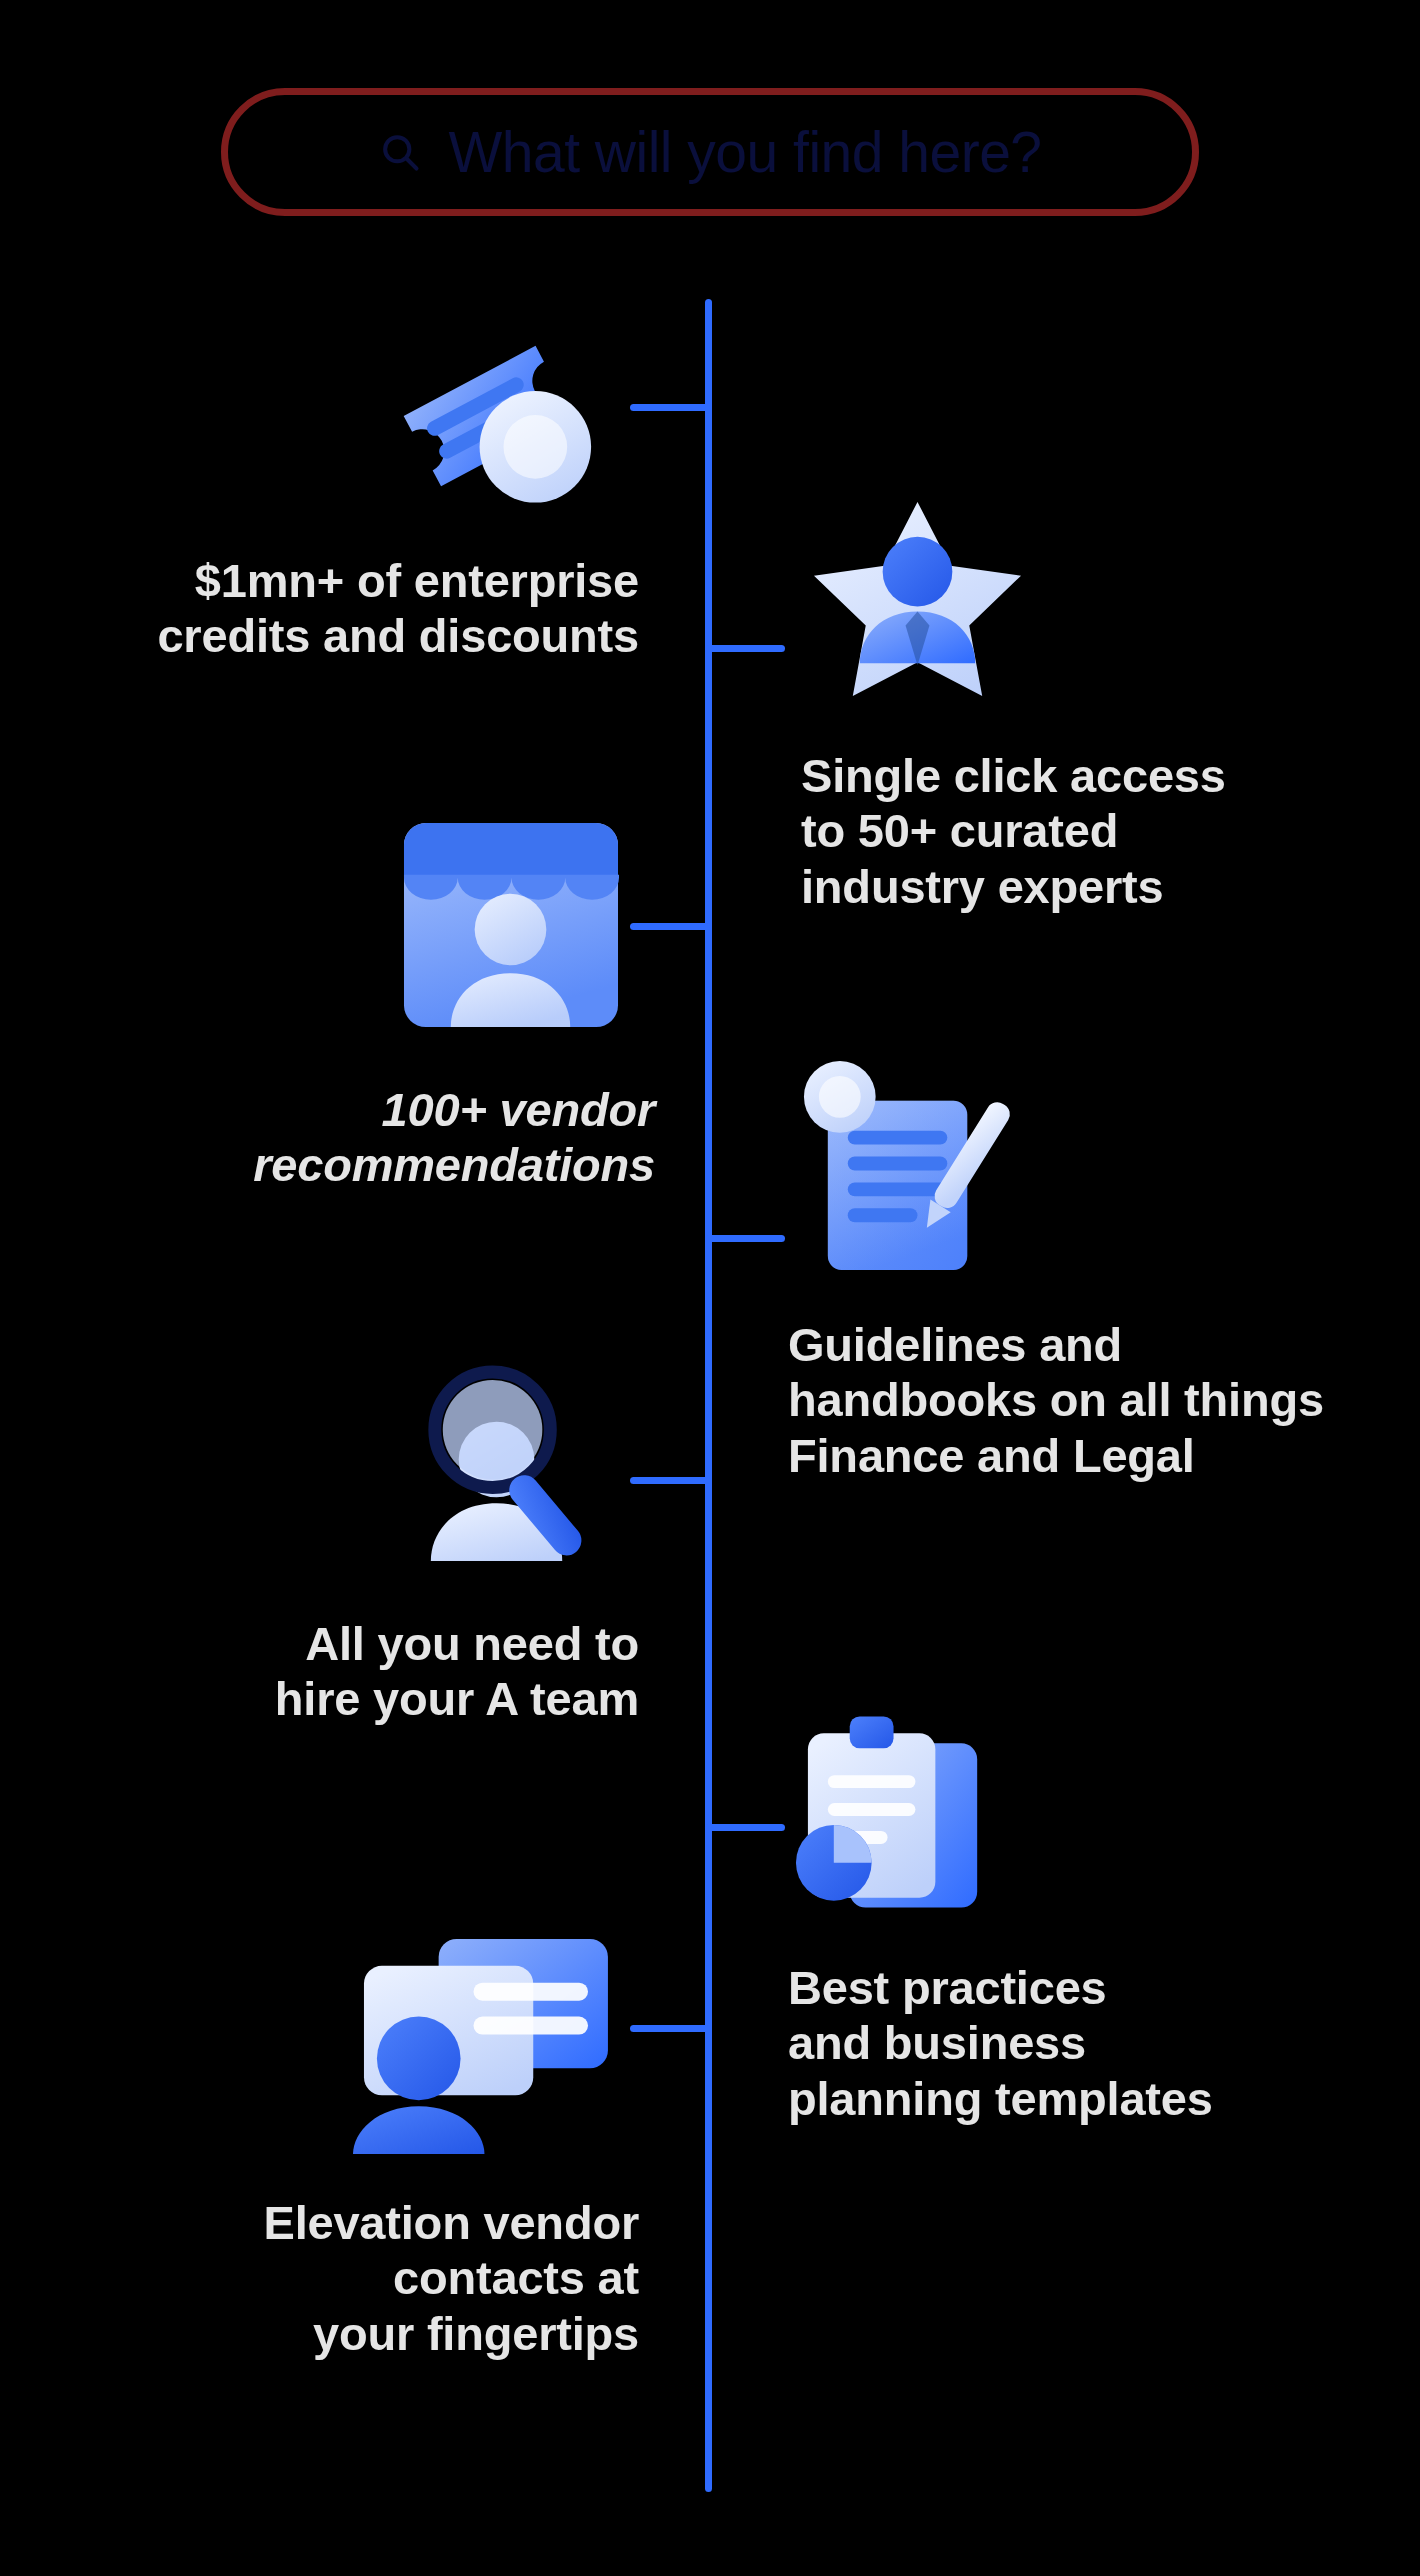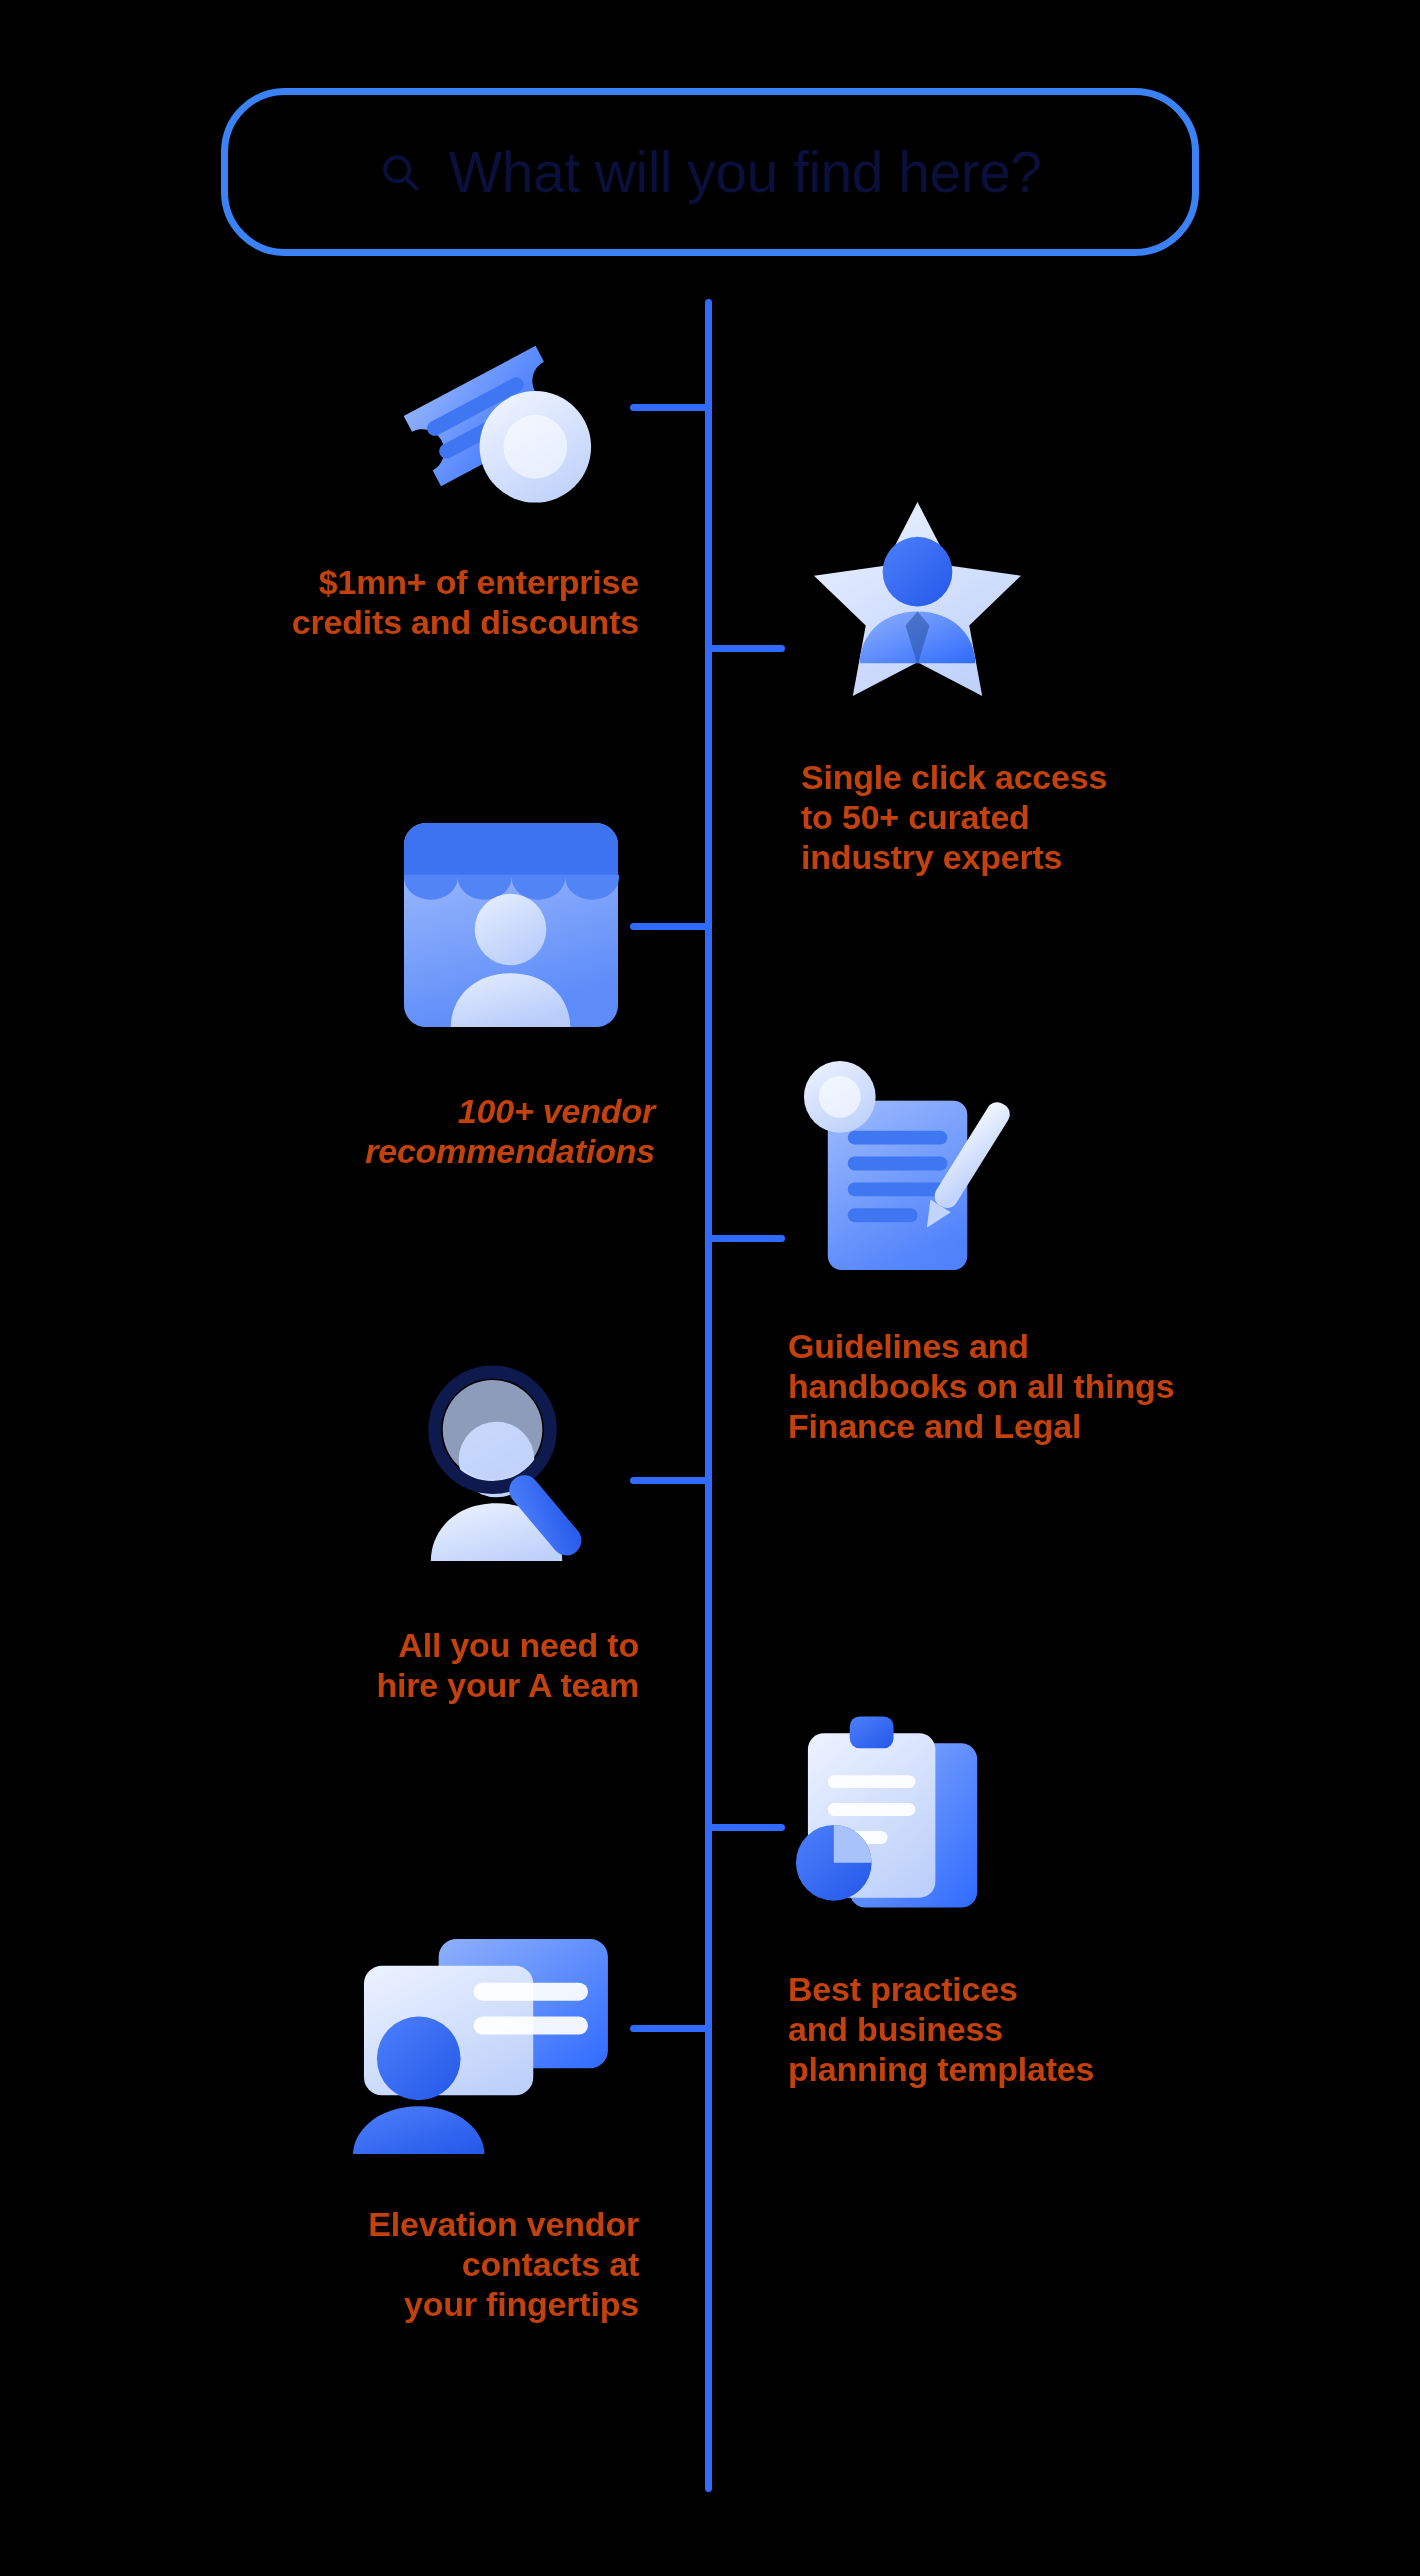--- a/index.html
+++ b/index.html
@@ -25,22 +25,22 @@
     height: 2576px;
     background: #000000;
   }
 
   
   .search-pill {
     position: absolute;
     left: 221px;
     top: 88px;
     width: 978px;
-    height: 168px;
-    border: 7px solid #3b82f6;
+    height: 128px;
+    border: 7px solid #7f1d1d;
     border-radius: 64px;
     display: flex;
     align-items: center;
     justify-content: center;
     gap: 26px;
     background: transparent;
   }
 
   .search-icon {
     width: 44px;
@@ -75,27 +75,26 @@
     background: #2f6bff;
     border-radius: 4px;
   }
 
   
   .item {
     position: absolute;
   }
 
   .item-text {
-    font-size: 34px;
+    font-size: 47px;
     font-weight: 700;
     line-height: 1.18;
-    color: #c2410c;
+    color: #e5e5e5;
     letter-spacing: -0.2px;
     white-space: pre-line;
-    margin-top: 9px;
   }
 
   .item-left .item-text { text-align: right; }
   .item-right .item-text { text-align: left; }
 
   .icon-wrap {
     position: absolute;
     display: block;
   }
 

